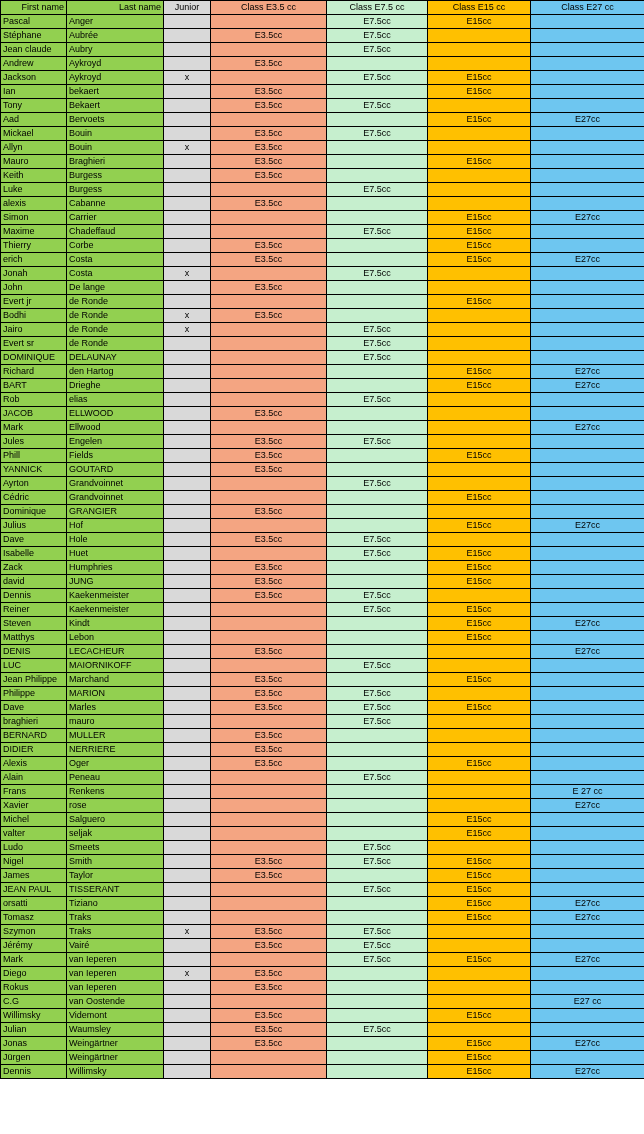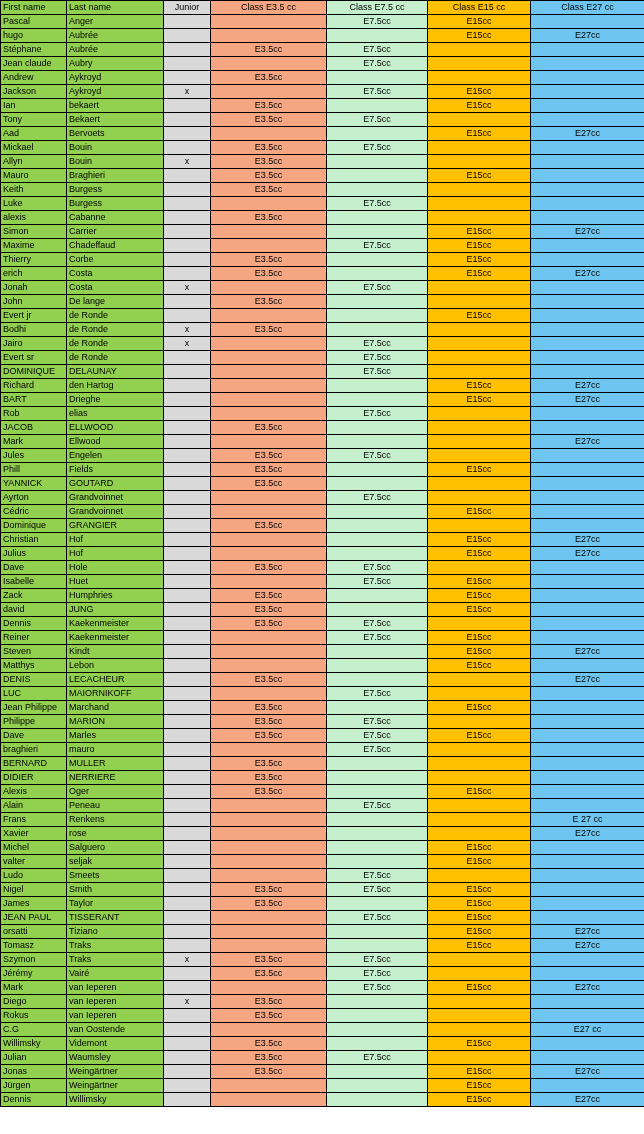--- a/index.html
+++ b/index.html
@@ -41,21 +41,21 @@
   col.c-e27  {width:114px;}
 
   .name-cell{background:#92D050;text-align:left;}
   .jun-cell {background:#D9D9D9;text-align:center;}
   .e35-cell {background:#F4A582;text-align:center;}
   .e75-cell {background:#C6EFCE;text-align:center;}
   .e15-cell {background:#FFC000;text-align:center;}
   .e27-cell {background:#6EC6F0;text-align:center;}
 
   thead td{font-weight:normal;text-align:center;}
-  thead td.name-cell{text-align:left;}
+  thead td.name-cell{text-align:right;}
 </style>
 </head>
 <body>
 
 <div id="sheet">
 
   <table class="grid">
     <colgroup>
       <col class="c-first">
         <col class="c-last">
@@ -80,29 +80,20 @@
         <tr>
           <td class="name-cell">Pascal</td>
           <td class="name-cell">Anger</td>
           <td class="jun-cell"></td>
           <td class="e35-cell"></td>
           <td class="e75-cell">E7.5cc</td>
           <td class="e15-cell">E15cc</td>
           <td class="e27-cell"></td>
         </tr>
         <tr>
-          <td class="name-cell">hugo</td>
-          <td class="name-cell">Aubrée</td>
-          <td class="jun-cell"></td>
-          <td class="e35-cell"></td>
-          <td class="e75-cell"></td>
-          <td class="e15-cell">E15cc</td>
-          <td class="e27-cell">E27cc</td>
-        </tr>
-        <tr>
           <td class="name-cell">Stéphane</td>
           <td class="name-cell">Aubrée</td>
           <td class="jun-cell"></td>
           <td class="e35-cell">E3.5cc</td>
           <td class="e75-cell">E7.5cc</td>
           <td class="e15-cell"></td>
           <td class="e27-cell"></td>
         </tr>
         <tr>
           <td class="name-cell">Jean claude</td>
@@ -402,29 +393,20 @@
           <td class="e27-cell"></td>
         </tr>
         <tr>
           <td class="name-cell">Dominique</td>
           <td class="name-cell">GRANGIER</td>
           <td class="jun-cell"></td>
           <td class="e35-cell">E3.5cc</td>
           <td class="e75-cell"></td>
           <td class="e15-cell"></td>
           <td class="e27-cell"></td>
-        </tr>
-        <tr>
-          <td class="name-cell">Christian</td>
-          <td class="name-cell">Hof</td>
-          <td class="jun-cell"></td>
-          <td class="e35-cell"></td>
-          <td class="e75-cell"></td>
-          <td class="e15-cell">E15cc</td>
-          <td class="e27-cell">E27cc</td>
         </tr>
         <tr>
           <td class="name-cell">Julius</td>
           <td class="name-cell">Hof</td>
           <td class="jun-cell"></td>
           <td class="e35-cell"></td>
           <td class="e75-cell"></td>
           <td class="e15-cell">E15cc</td>
           <td class="e27-cell">E27cc</td>
         </tr>

